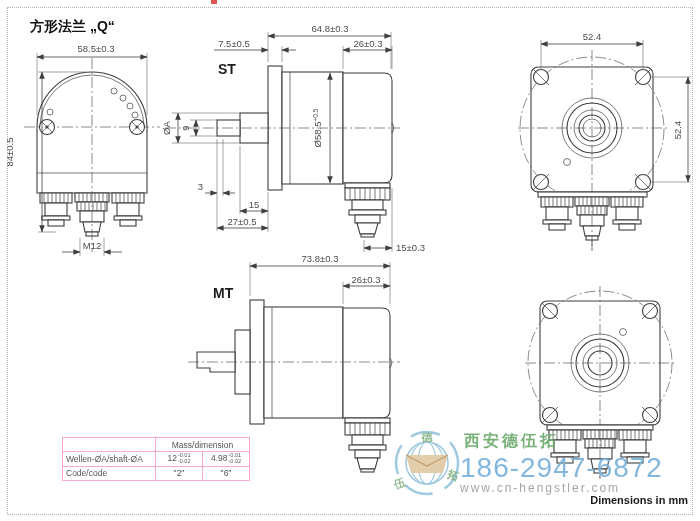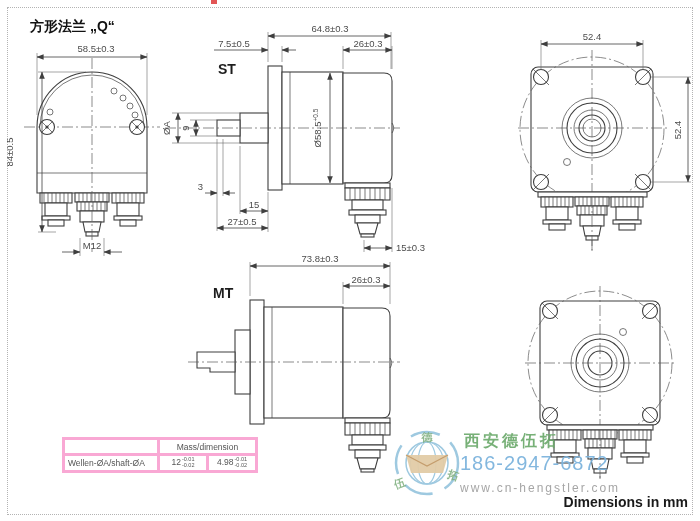--- a/index.html
+++ b/index.html
@@ -13,34 +13,34 @@
   .vl{font-size:14px;font-weight:bold;fill:#1d1d1d;}
   .ol{stroke:#3f3f3f;stroke-width:1.1;fill:none;}
   .olf{stroke:#3f3f3f;stroke-width:1.1;fill:#fff;}
   .thin{stroke:#3f3f3f;stroke-width:0.7;fill:none;}
   .ext{stroke:#6a6a6a;stroke-width:0.6;fill:none;}
   .cl{stroke:#5a5a5a;stroke-width:0.7;stroke-dasharray:11 3 2 3;fill:none;}
   .dl{stroke:#3f3f3f;stroke-width:0.8;fill:none;marker-start:url(#ar);marker-end:url(#ar);}
   .da{stroke:#3f3f3f;stroke-width:0.8;fill:none;marker-end:url(#ar);}
   
   .dim-table{position:absolute;left:62px;top:437px;border-collapse:collapse;font-size:8.5px;color:#555;}
-  .dim-table td{border:3px solid #f9a8d4;padding:1px 3px;height:11px;vertical-align:middle;}
+  .dim-table td{border:1px solid #f9a8d4;padding:1px 3px;height:11px;vertical-align:middle;}
   .dim-table td.c{text-align:center;}
   .dim-table td.lab{width:86px;}
   .dim-table td.v{width:40px;}
   .tolstack{display:inline-flex;flex-direction:column;font-size:5.5px;line-height:1.05;
             vertical-align:middle;margin-left:1px;}
   .tolstack i{font-style:normal;}
   
   .wm-company{position:absolute;left:464px;top:431px;font-size:16px;font-weight:bold;
               color:#69a869;letter-spacing:3px;opacity:.9;}
-  .wm-phone{position:absolute;left:460px;top:452px;font-size:20px;color:#7db4dd;
+  .wm-phone{position:absolute;left:460px;top:452px;font-size:28px;color:#7db4dd;
             letter-spacing:1px;opacity:.95;}
   .wm-url{position:absolute;left:460px;top:481px;font-size:12px;color:#a6a6a6;letter-spacing:2px;}
-  .units-note{position:absolute;right:12px;top:494px;font-size:14px;font-weight:bold;color:#1a1a1a;}
+  .units-note{position:absolute;right:12px;top:494px;font-size:11px;font-weight:bold;color:#1a1a1a;}
 </style>
 </head>
 <body>
 
 <div class="stage">
   <div class="frame"></div>
   <div class="red-mark"></div>
   <div class="title">方形法兰 „Q“</div>
 
   <svg width="700" height="521" viewBox="0 0 700 521">
@@ -252,20 +252,25 @@
       <td class="lab">Wellen-ØA/shaft-ØA</td>
       <td class="v c"><span>12</span><span class="tolstack">
               <i>-0.01</i>
               <i>-0.02</i>
             </span></td>
       <td class="v c"><span>4.98</span><span class="tolstack">
               <i>-0.01</i>
               <i>-0.02</i>
             </span></td>
     </tr>
+    <tr>
+      <td class="lab">Code/code</td>
+      <td class="v c">"2"</td>
+      <td class="v c">"6"</td>
+    </tr>
   </tbody>
     </table>
 
   
   <svg width="72" height="72" viewBox="0 0 72 72" style="position:absolute;left:391px;top:429px;">
     <circle cx="36" cy="34" r="31" fill="none" stroke="#9ec9e0" stroke-width="2.5" stroke-dasharray="30 13"></circle>
     <circle cx="36" cy="34" r="21" fill="none" stroke="#9ec9e0" stroke-width="1.5"></circle>
     <ellipse cx="36" cy="34" rx="9" ry="21" fill="none" stroke="#9ec9e0" stroke-width="1.2"></ellipse>
     <ellipse cx="36" cy="34" rx="16.5" ry="21" fill="none" stroke="#9ec9e0" stroke-width="1.2"></ellipse>
     <polygon points="15,26 57,26 52,44 20,44" fill="#e2cba6" opacity="0.95"></polygon>

